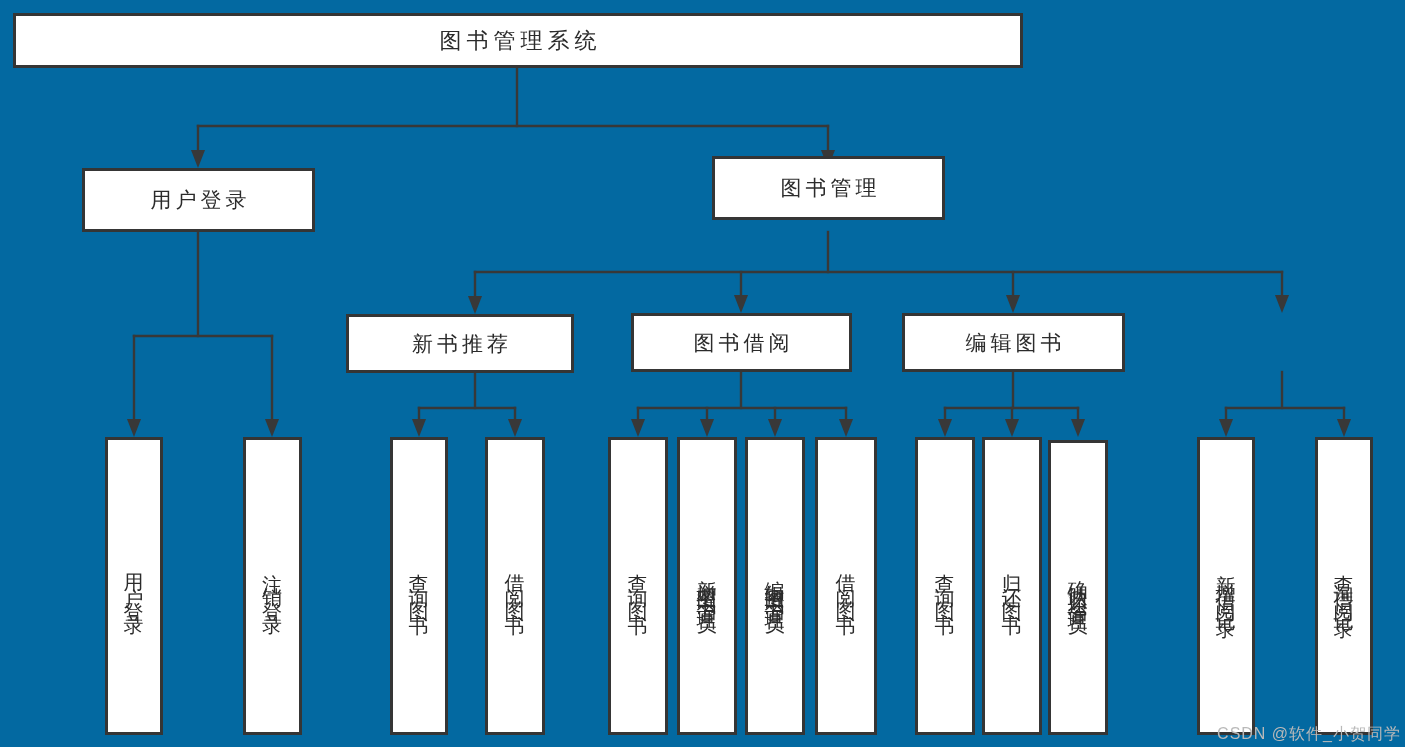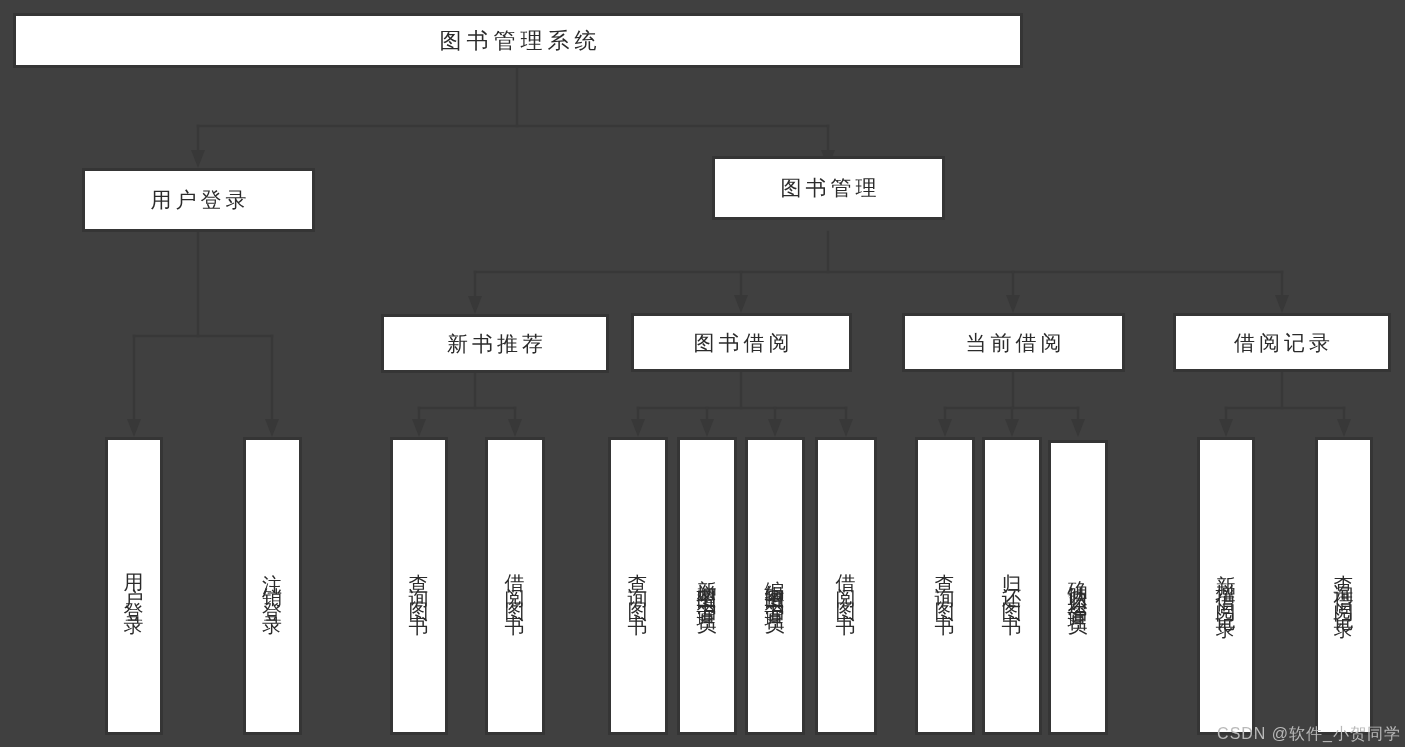--- a/index.html
+++ b/index.html
@@ -3,21 +3,21 @@
 <meta charset="utf-8">
 <style>
   html, body {
     margin: 0; padding: 0;
     background: #ffffff;
     font-family: "Liberation Sans", "DejaVu Sans", sans-serif;
   }
   #stage {
     position: relative;
     width: 1405px; height: 747px;
-    background: #404040;
+    background: #0369a1;
     overflow: hidden;
   }
   #connectors {
     position: absolute; left: 0; top: 0; z-index: 0;
   }
   .node {
     position: absolute;
     box-sizing: border-box;
     border: 3px solid #353535;
     background: #ffffff;
@@ -105,24 +105,23 @@
       <polygon points="1219,419 1233,419 1226,437" fill="#383838"></polygon>
       <line x1="1344" y1="408" x2="1344" y2="425" stroke="#383838" stroke-width="2.4" stroke-linecap="square"></line>
       <polygon points="1337,419 1351,419 1344,437" fill="#383838"></polygon>
     </svg>
 
   <div class="node h-node title-node" style="left: 13px; top: 13px; width: 1010px; height: 55px; border-color: rgb(53, 53, 53); color: rgb(43, 43, 43);">图书管理系统</div>
 
   <div class="node h-node" style="left: 82px; top: 168px; width: 233px; height: 64px; border-color: rgb(53, 53, 53); color: rgb(43, 43, 43);">用户登录</div>
   <div class="node h-node" style="left: 712px; top: 156px; width: 233px; height: 64px; border-color: rgb(53, 53, 53); color: rgb(43, 43, 43);">图书管理</div>
 
-  <div class="node h-node" style="left: 381px; top: 314px; width: 228px; height: 59px; border-color: rgb(53, 53, 53); color: rgb(43, 43, 43);">新书推荐</div>
+  <div class="node h-node" style="left: 346px; top: 314px; width: 228px; height: 59px; border-color: rgb(53, 53, 53); color: rgb(43, 43, 43);">新书推荐</div>
   <div class="node h-node" style="left: 631px; top: 313px; width: 221px; height: 59px; border-color: rgb(53, 53, 53); color: rgb(43, 43, 43);">图书借阅</div>
-  <div class="node h-node" style="left: 902px; top: 313px; width: 223px; height: 59px; border-color: rgb(53, 53, 53); color: rgb(43, 43, 43);">当前借阅</div>
-  <div class="node h-node" style="left: 1173px; top: 313px; width: 218px; height: 59px; border-color: rgb(53, 53, 53); color: rgb(43, 43, 43);">借阅记录</div>
+  <div class="node h-node" style="left: 902px; top: 313px; width: 223px; height: 59px; border-color: rgb(53, 53, 53); color: rgb(43, 43, 43);">编辑图书</div>
 
   <div class="node leaf ls-4" style="left: 105px; top: 437px; width: 58px; height: 298px; border-color: rgb(53, 53, 53); color: rgb(43, 43, 43);">用户登录</div>
   <div class="node leaf ls-4" style="left: 243px; top: 437px; width: 59px; height: 298px; border-color: rgb(53, 53, 53); color: rgb(43, 43, 43);">注销登录</div>
 
   <div class="node leaf ls-4" style="left: 390px; top: 437px; width: 58px; height: 298px; border-color: rgb(53, 53, 53); color: rgb(43, 43, 43);">查询图书</div>
   <div class="node leaf ls-4" style="left: 485px; top: 437px; width: 60px; height: 298px; border-color: rgb(53, 53, 53); color: rgb(43, 43, 43);">借阅图书</div>
 
   <div class="node leaf ls-4" style="left: 608px; top: 437px; width: 60px; height: 298px; border-color: rgb(53, 53, 53); color: rgb(43, 43, 43);">查询图书</div>
   <div class="node leaf ls-9" style="left: 677px; top: 437px; width: 60px; height: 298px; border-color: rgb(53, 53, 53); color: rgb(43, 43, 43);">新增图书（管理员）</div>
   <div class="node leaf ls-9" style="left: 745px; top: 437px; width: 60px; height: 298px; border-color: rgb(53, 53, 53); color: rgb(43, 43, 43);">编辑图书（管理员）</div>

